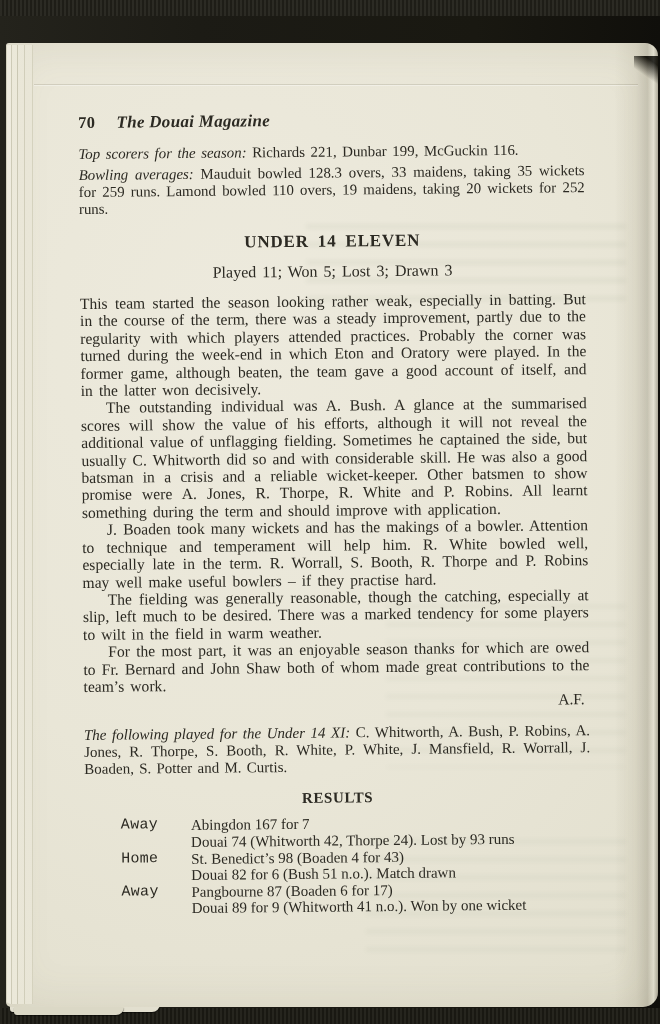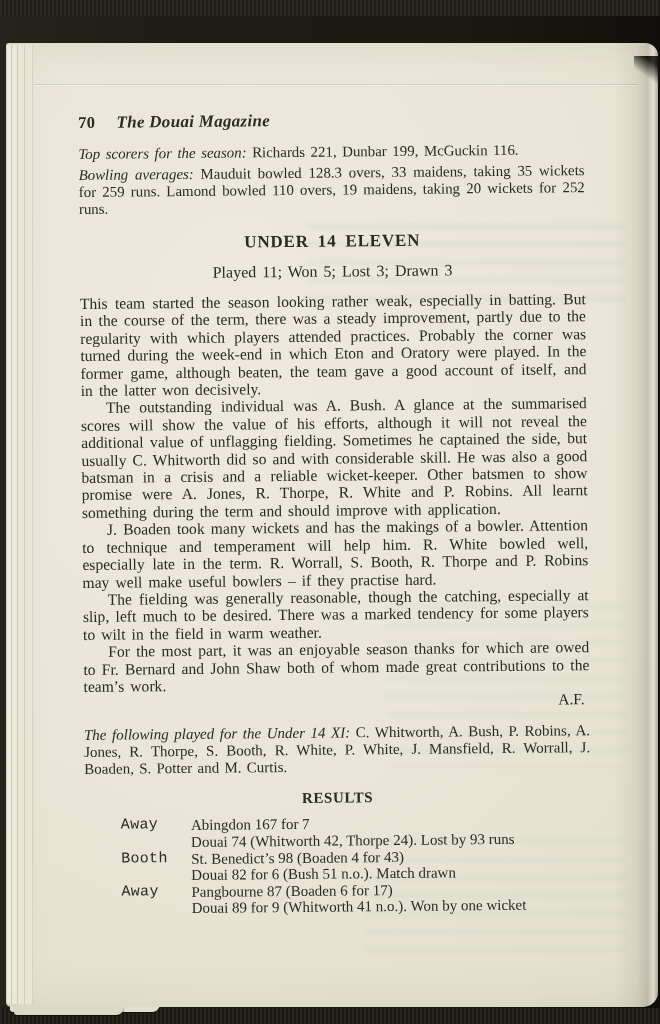--- a/index.html
+++ b/index.html
@@ -119,21 +119,21 @@
 
     <div class="results">
       <div class="rrow">
         <div class="venue">Away</div>
         <div class="rlines">
           <div>Abingdon 167 for 7</div>
           <div>Douai 74 (Whitworth 42, Thorpe 24). Lost by 93 runs</div>
         </div>
       </div>
       <div class="rrow">
-        <div class="venue">Booth</div>
+        <div class="venue">Home</div>
         <div class="rlines">
           <div>St. Benedict’s 98 (Boaden 4 for 43)</div>
           <div>Douai 82 for 6 (Bush 51 n.o.). Match drawn</div>
         </div>
       </div>
       <div class="rrow">
         <div class="venue">Away</div>
         <div class="rlines">
           <div>Pangbourne 87 (Boaden 6 for 17)</div>
           <div>Douai 89 for 9 (Whitworth 41 n.o.). Won by one wicket</div>

